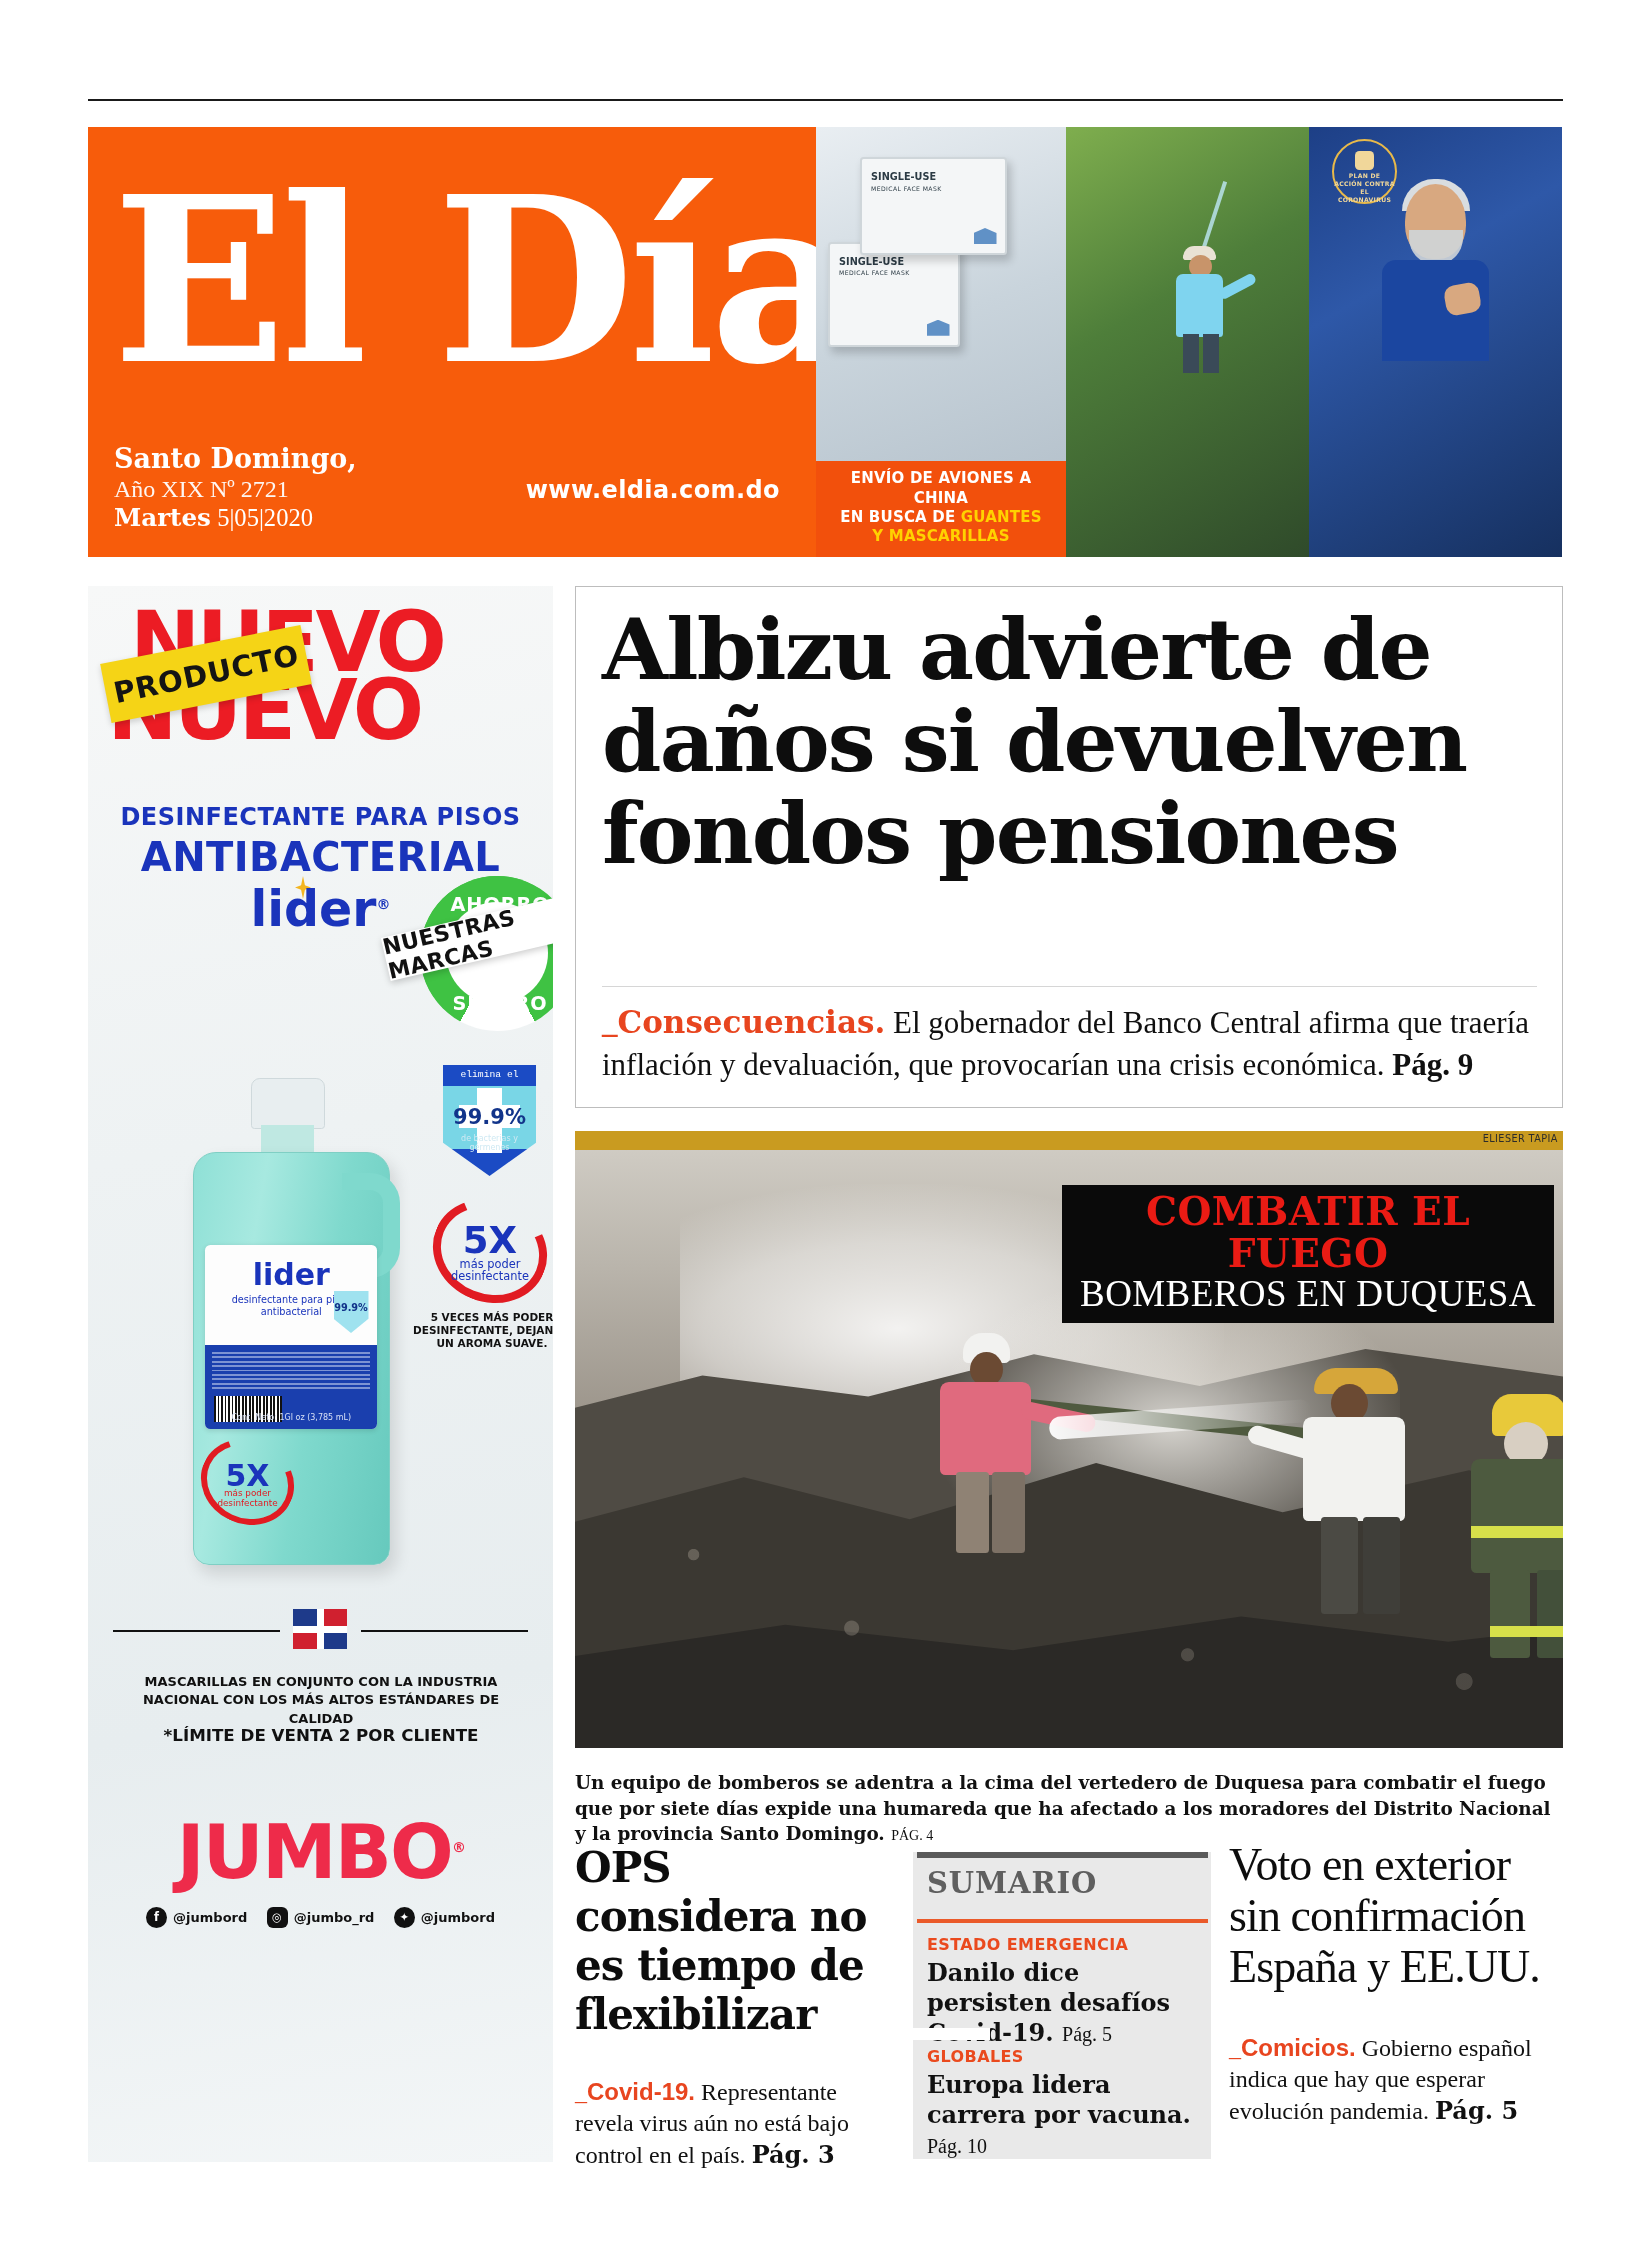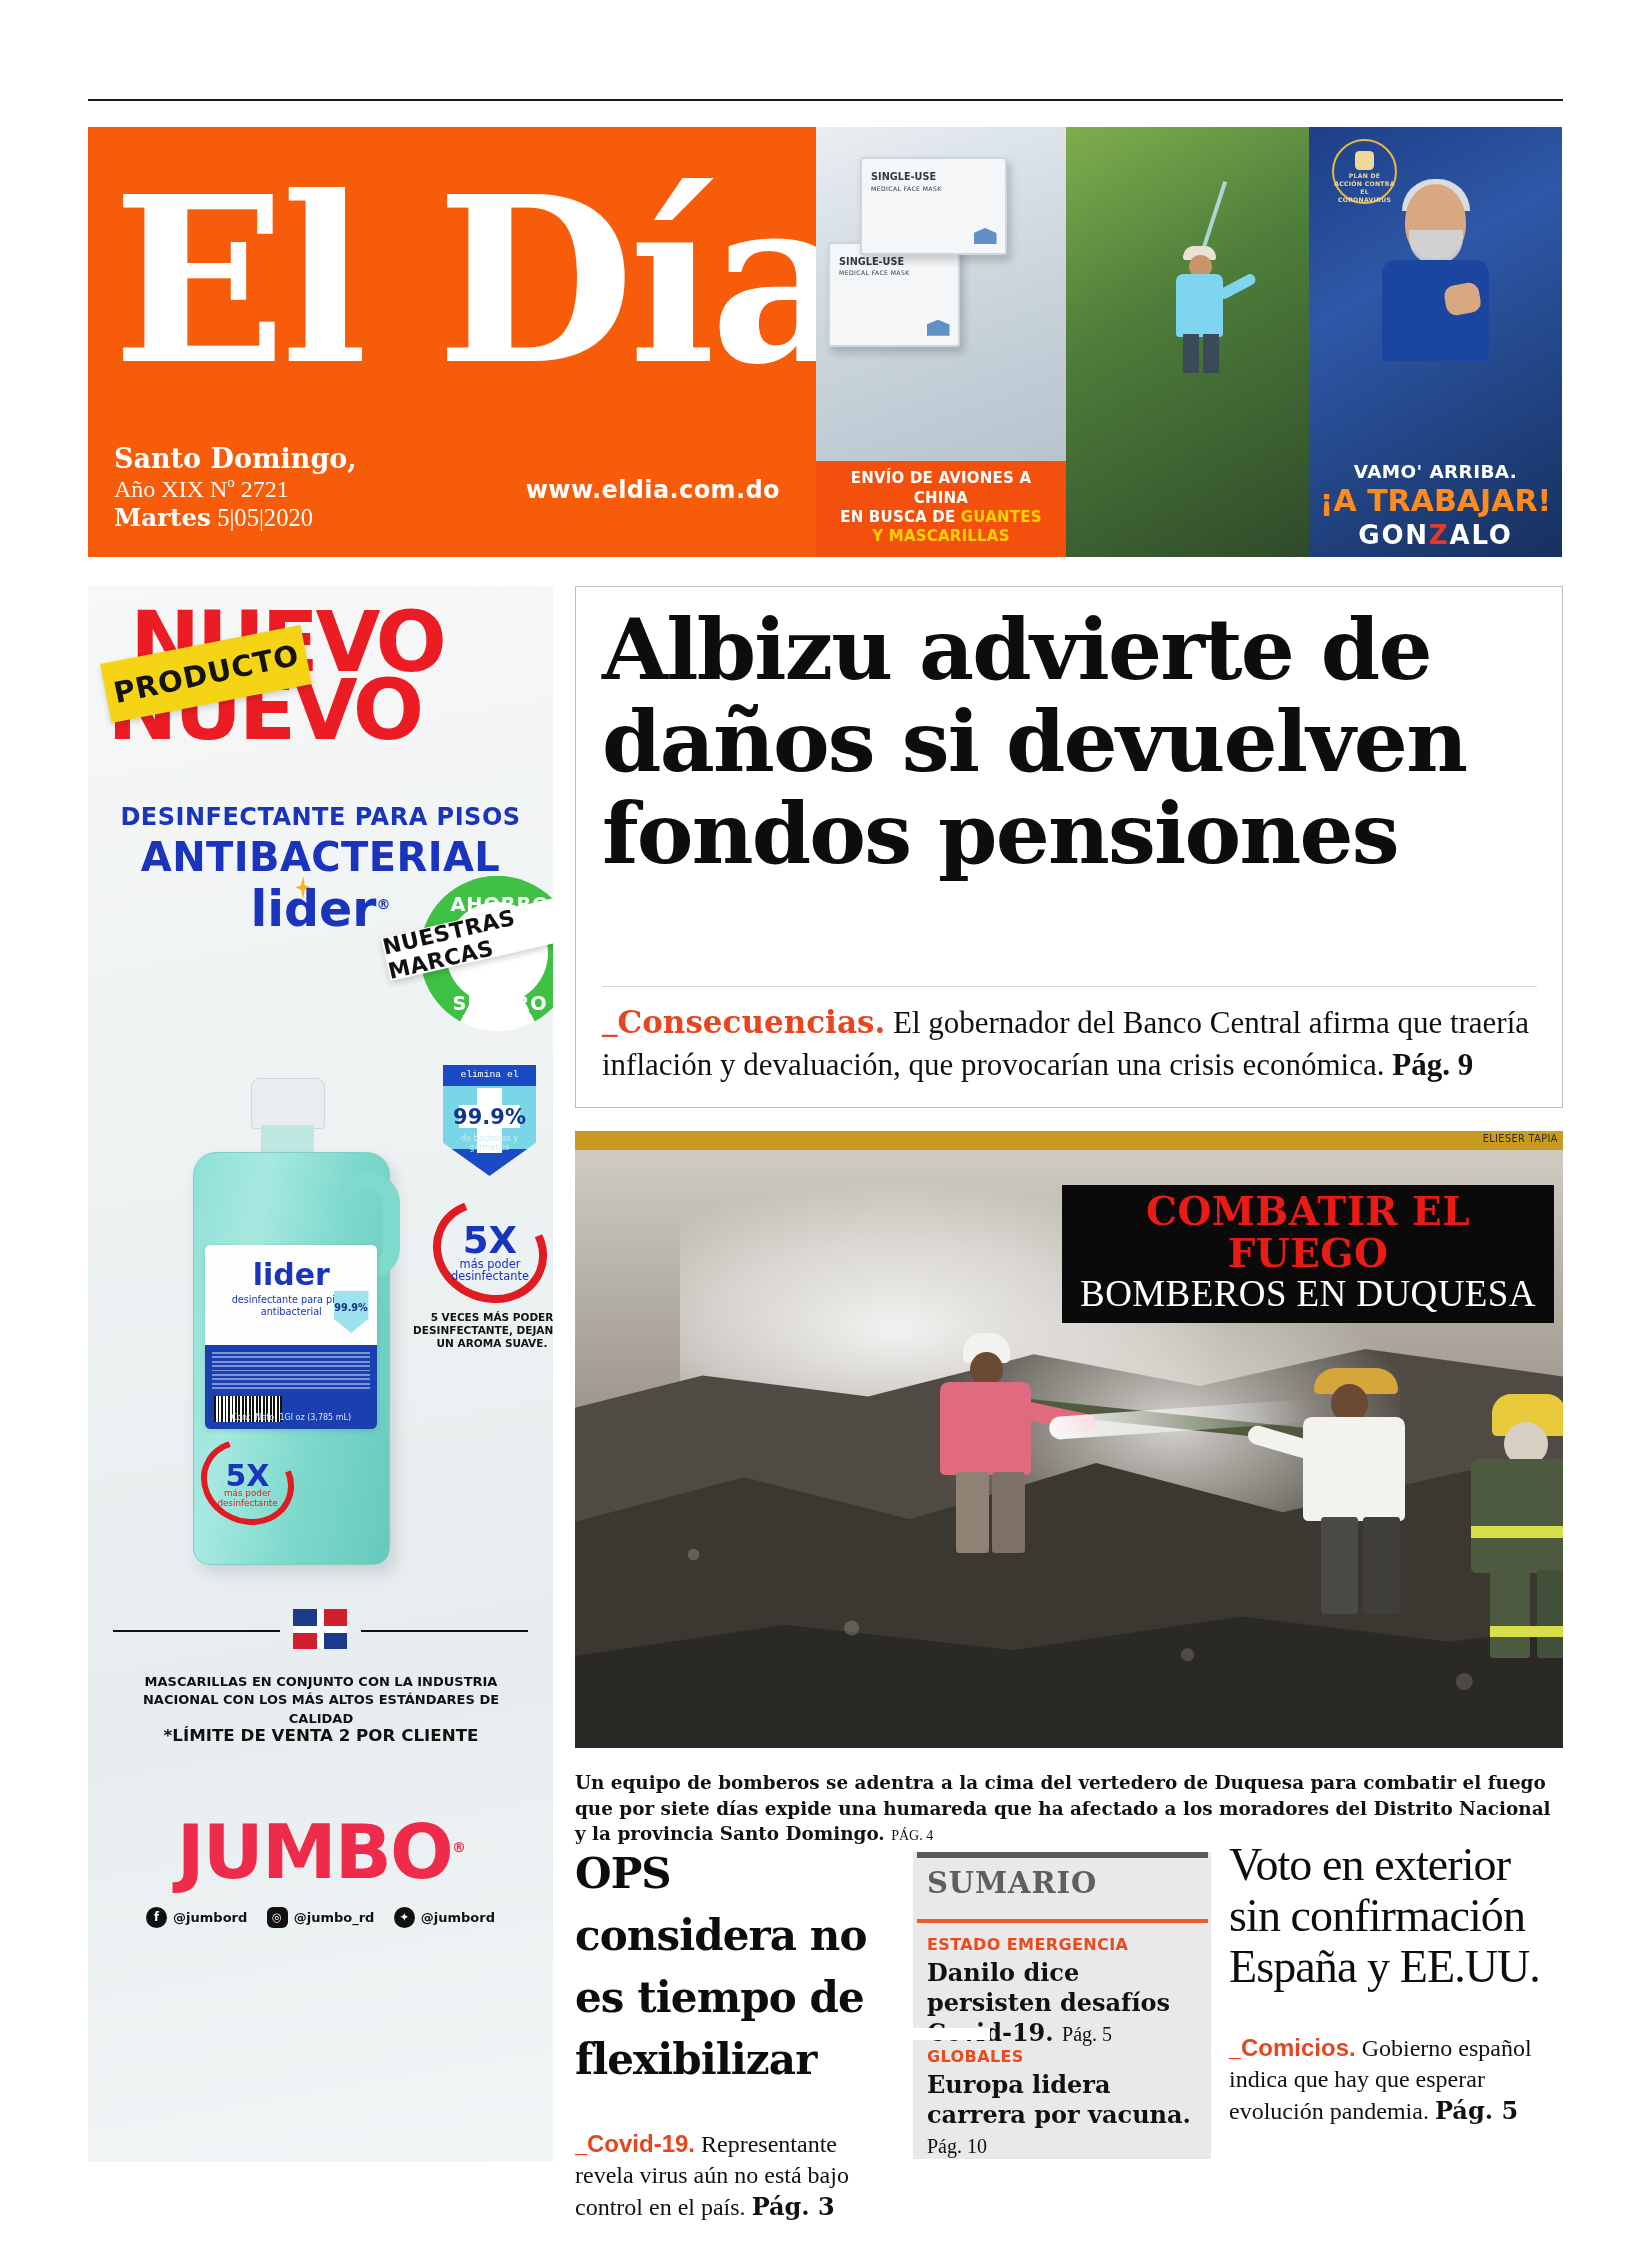--- a/index.html
+++ b/index.html
@@ -269,21 +269,21 @@
   .ov1 { font-family:"DejaVu Serif",serif; font-weight:700; font-size:39px; color:#ea1b14; line-height:42px; letter-spacing:0.4px; }
   .ov2 { font-family:"Liberation Serif",serif; font-size:37px; color:#ffffff; line-height:40px; letter-spacing:0.4px; }
 
   .photo-caption { position:absolute; left:575px; top:1770px; width:988px;
                    font-family:"DejaVu Serif", serif; font-weight:700; font-size:18.4px; line-height:25.5px; color:#111; }
   .photo-caption .pg { font-family:"Liberation Serif",serif; font-weight:400; font-size:14px; }
 
   
   .colA { position:absolute; left:575px; top:1843px; width:325px; }
   .colC { position:absolute; left:1229px; top:1839px; width:334px; }
-  .bh { font-family:"DejaVu Serif",serif; font-weight:700; font-size:42px; line-height:62px;
+  .bh { font-family:"DejaVu Serif",serif; font-weight:700; font-size:42px; line-height:49px;
         letter-spacing:-0.9px; color:#0d0d0d; }
   .bh.serif { font-family:"Liberation Serif",serif; font-weight:400; font-size:46px; line-height:51px; }
   .bdeck { margin-top:37px; font-family:"Liberation Serif",serif; font-size:24px; line-height:31px; color:#111; }
   .bdeck .dash { color:#e8451f; }
   .bdeck .kicker { color:#e8451f; font-family:Liberation Sans, sans-serif; font-weight:700; }
   .bdeck .pg { font-family:"DejaVu Serif",serif; font-weight:700; }
   .colC .bdeck { margin-top:40px; }
 
   .sumario { position:absolute; left:913px; top:1852px; width:298px; height:307px; background:#e9e9e9; }
   .sum-top { position:absolute; left:3.5px; top:0; width:291px; height:6.1px; background:#5a5a5a; }
@@ -355,25 +355,20 @@
         <span class="fist"></span>
         <span>PLAN DE ACCIÓN CONTRA EL CORONAVIRUS</span>
       </div>
       <div class="portrait">
         <div class="hair"></div>
         <div class="face"></div>
         <div class="beard"></div>
         <div class="body"></div>
         <div class="hand"></div>
       </div>
-      <div class="ad-c-caption">
-        <div class="acl1">VAMO' ARRIBA.</div>
-        <div class="acl2">¡A TRABAJAR!</div>
-        <div class="acl3"><span>GON</span><span class="z">Z</span><span>ALO</span></div>
-      </div>
     </div>
   </div>
 
   <div class="leftad">
     <div class="nuevo-block">
       <div class="nuevo one">NUEVO</div>
       <div class="nuevo two">NUEVO</div>
       <div class="producto-tape">
           <span>PRODUCTO</span>
         </div>

